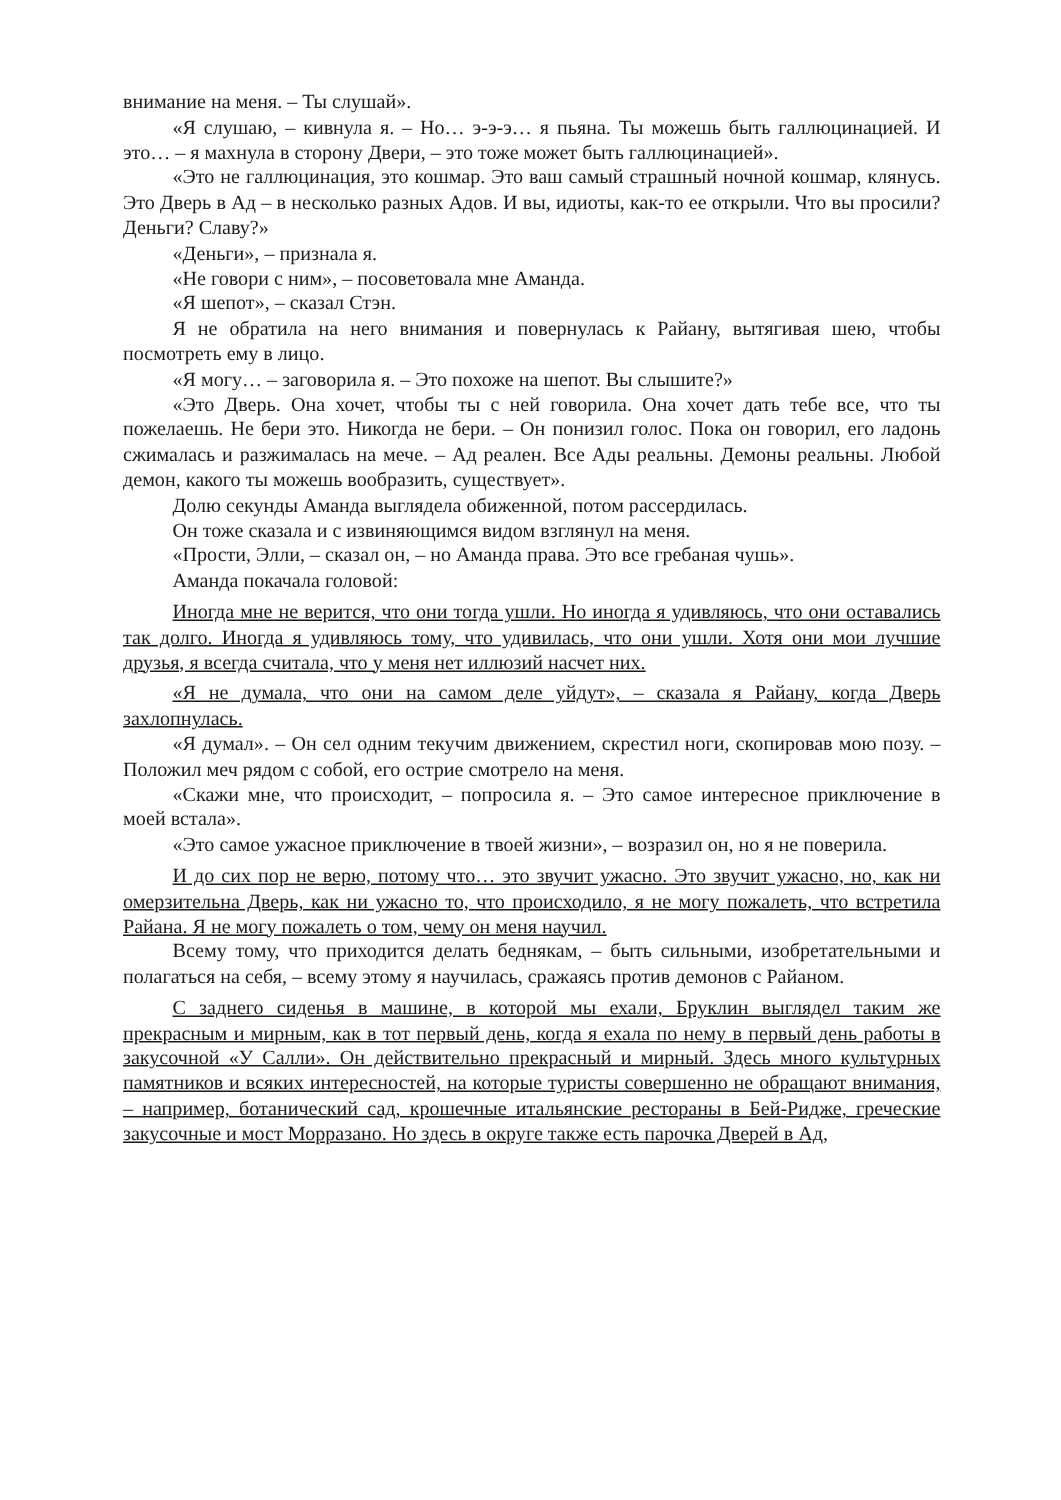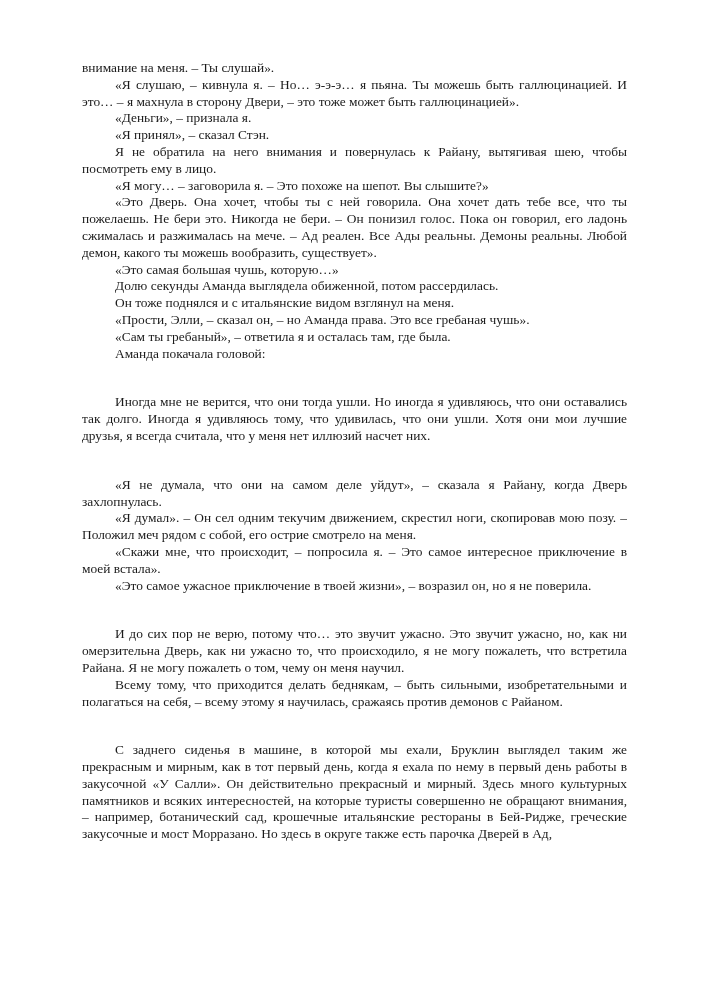--- a/index.html
+++ b/index.html
@@ -27,40 +27,41 @@
     padding: 0;
     font-size: 13.4px;
     line-height: 16.8px;
     text-align: justify;
     letter-spacing: 0;
   }
   .text-block p.ind {
     text-indent: 33px;
   }
   .text-block p.brk {
-    margin-top: 32px;
+    margin-top: 4px;
+    text-decoration: underline;
   }
 </style>
 </head>
 <body>
 
 <div class="page">
   <div class="text-block">
     <p class="cont">внимание на меня. – Ты слушай».</p>
     <p class="ind">«Я слушаю, – кивнула я. – Но… э-э-э… я пьяна. Ты можешь быть галлюцинацией. И это… – я махнула в сторону Двери, – это тоже может быть галлюцинацией».</p>
+    <p class="ind">«Это не галлюцинация, это кошмар. Это ваш самый страшный ночной кошмар, клянусь. Это Дверь в Ад – в несколько разных Адов. И вы, идиоты, как-то ее открыли. Что вы просили? Деньги? Славу?»</p>
     <p class="ind">«Деньги», – признала я.</p>
-    <p class="ind">«Я принял», – сказал Стэн.</p>
+    <p class="ind">«Не говори с ним», – посоветовала мне Аманда.</p>
+    <p class="ind">«Я шепот», – сказал Стэн.</p>
     <p class="ind">Я не обратила на него внимания и повернулась к Райану, вытягивая шею, чтобы посмотреть ему в лицо.</p>
     <p class="ind">«Я могу… – заговорила я. – Это похоже на шепот. Вы слышите?»</p>
     <p class="ind">«Это Дверь. Она хочет, чтобы ты с ней говорила. Она хочет дать тебе все, что ты пожелаешь. Не бери это. Никогда не бери. – Он понизил голос. Пока он говорил, его ладонь сжималась и разжималась на мече. – Ад реален. Все Ады реальны. Демоны реальны. Любой демон, какого ты можешь вообразить, существует».</p>
-    <p class="ind">«Это самая большая чушь, которую…»</p>
     <p class="ind">Долю секунды Аманда выглядела обиженной, потом рассердилась.</p>
-    <p class="ind">Он тоже поднялся и с итальянские видом взглянул на меня.</p>
+    <p class="ind">Он тоже сказала и с извиняющимся видом взглянул на меня.</p>
     <p class="ind">«Прости, Элли, – сказал он, – но Аманда права. Это все гребаная чушь».</p>
-    <p class="ind">«Сам ты гребаный», – ответила я и осталась там, где была.</p>
     <p class="ind">Аманда покачала головой:</p>
     <p class="ind brk">Иногда мне не верится, что они тогда ушли. Но иногда я удивляюсь, что они оставались так долго. Иногда я удивляюсь тому, что удивилась, что они ушли. Хотя они мои лучшие друзья, я всегда считала, что у меня нет иллюзий насчет них.</p>
     <p class="ind brk">«Я не думала, что они на самом деле уйдут», – сказала я Райану, когда Дверь захлопнулась.</p>
     <p class="ind">«Я думал». – Он сел одним текучим движением, скрестил ноги, скопировав мою позу. – Положил меч рядом с собой, его острие смотрело на меня.</p>
     <p class="ind">«Скажи мне, что происходит, – попросила я. – Это самое интересное приключение в моей встала».</p>
     <p class="ind">«Это самое ужасное приключение в твоей жизни», – возразил он, но я не поверила.</p>
     <p class="ind brk">И до сих пор не верю, потому что… это звучит ужасно. Это звучит ужасно, но, как ни омерзительна Дверь, как ни ужасно то, что происходило, я не могу пожалеть, что встретила Райана. Я не могу пожалеть о том, чему он меня научил.</p>
     <p class="ind">Всему тому, что приходится делать беднякам, – быть сильными, изобретательными и полагаться на себя, – всему этому я научилась, сражаясь против демонов с Райаном.</p>
     <p class="ind brk">С заднего сиденья в машине, в которой мы ехали, Бруклин выглядел таким же прекрасным и мирным, как в тот первый день, когда я ехала по нему в первый день работы в закусочной «У Салли». Он действительно прекрасный и мирный. Здесь много культурных памятников и всяких интересностей, на которые туристы совершенно не обращают внимания, – например, ботанический сад, крошечные итальянские рестораны в Бей-Ридже, греческие закусочные и мост Морразано. Но здесь в округе также есть парочка Дверей в Ад,</p>
   </div>

